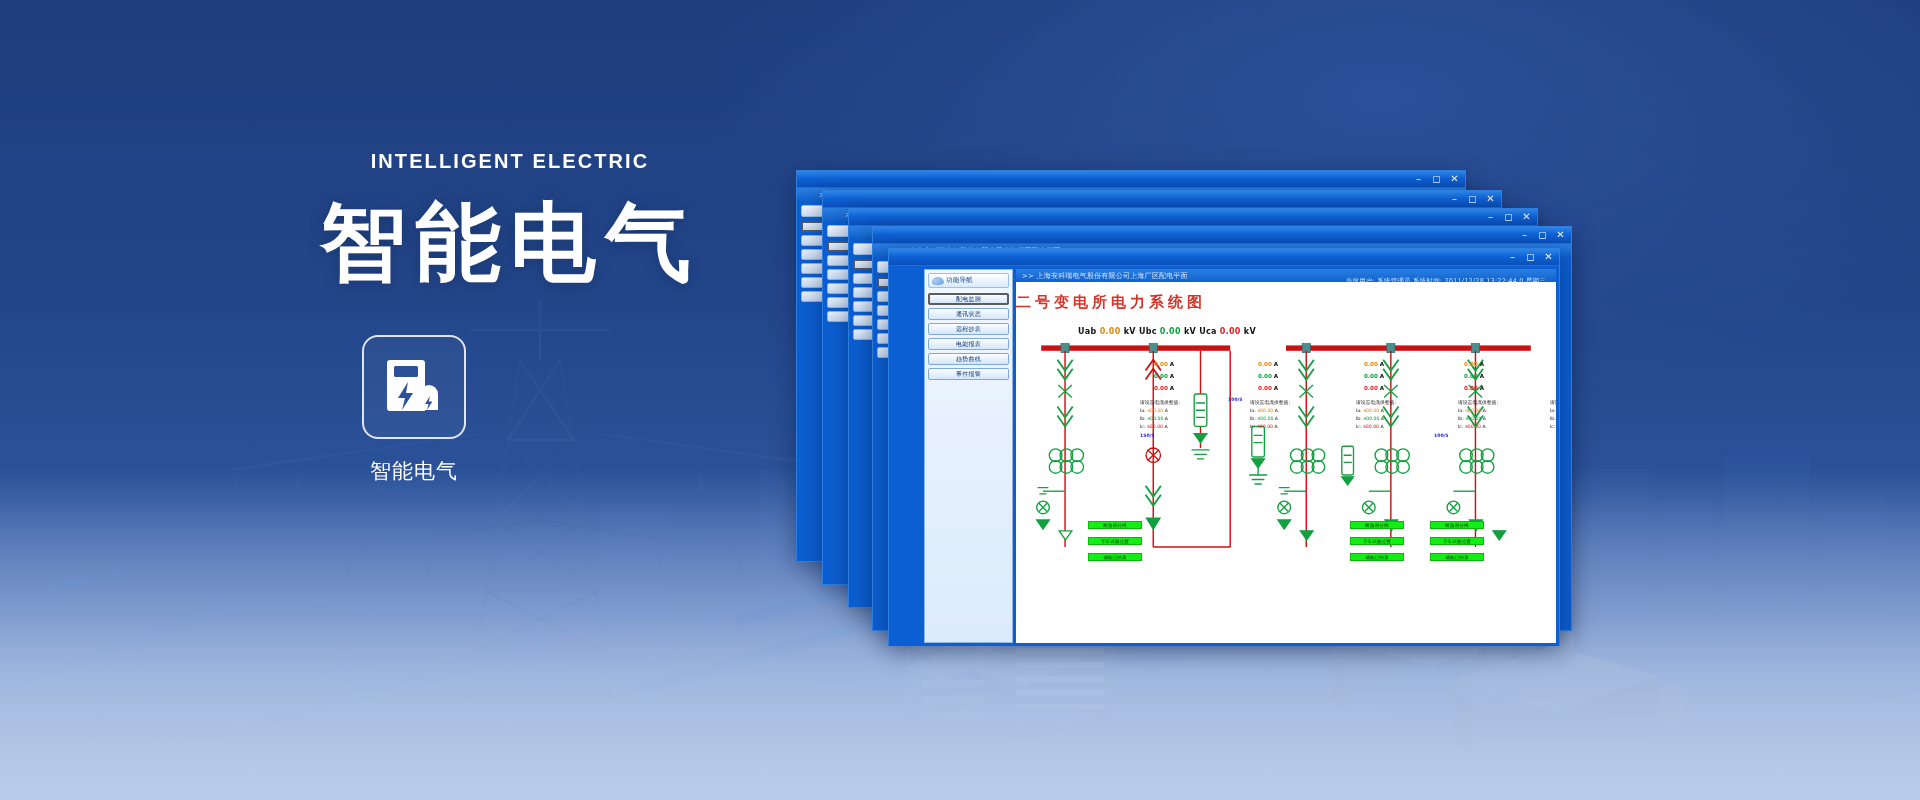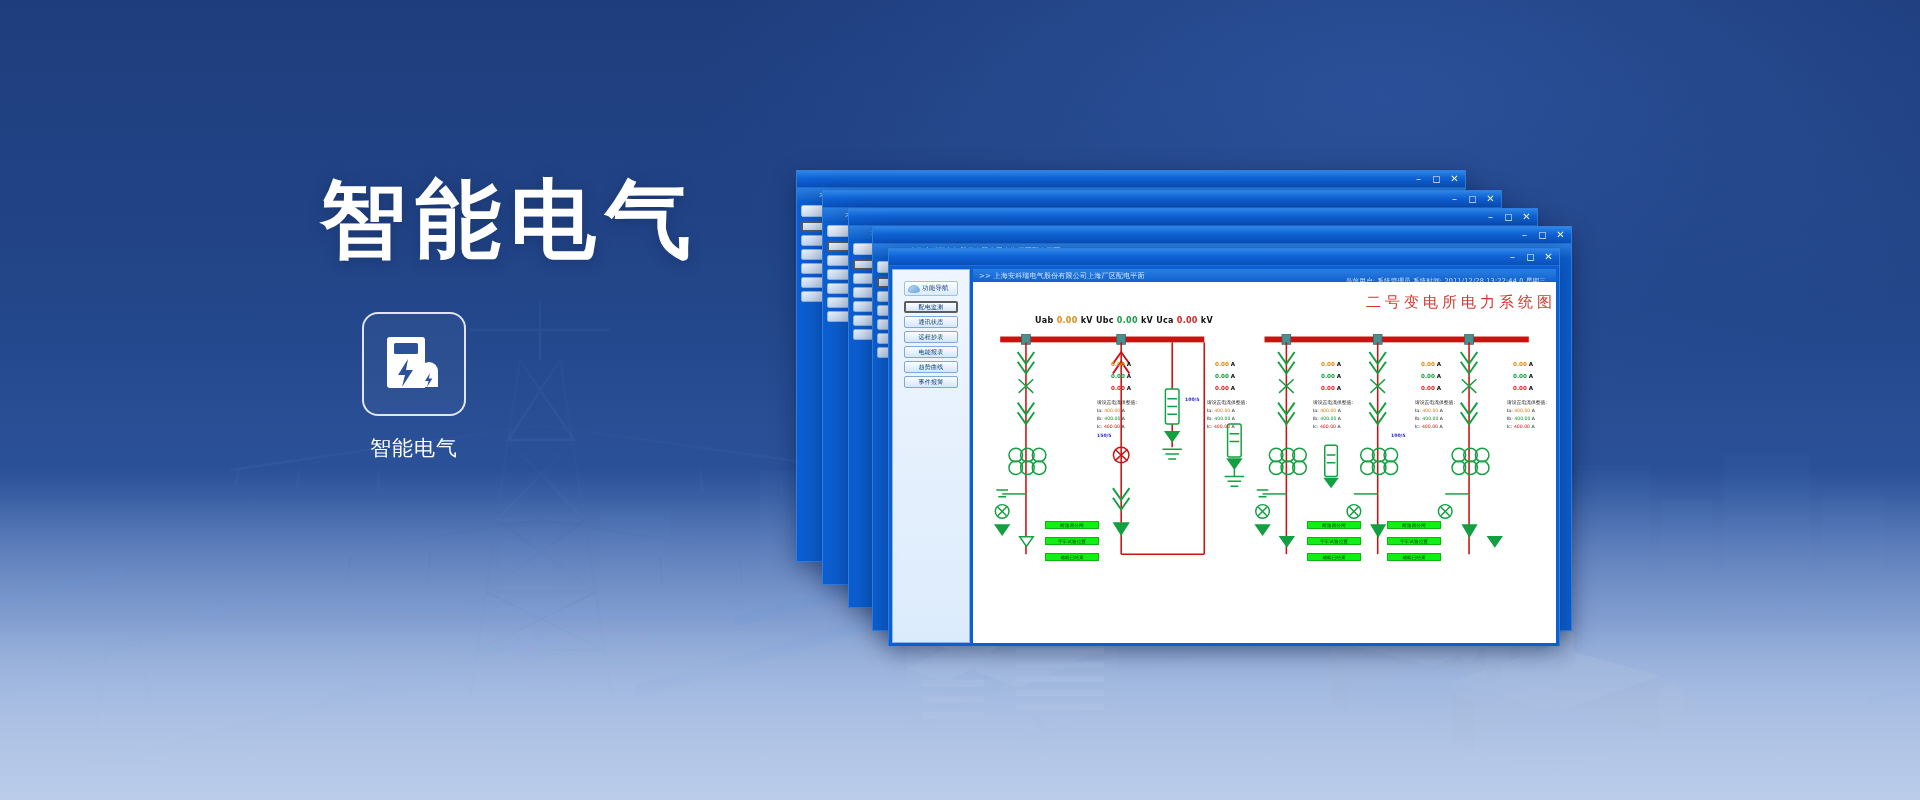--- a/index.html
+++ b/index.html
@@ -103,22 +103,22 @@
     width: 30px; height: 11px; margin-bottom: 3px; border-radius: 2px;
     background: linear-gradient(180deg,#eaf3ff 0%, #c6daf3 100%);
     border: 1px solid #8fb6e2;
   }
   .ghost-btn.sel { border: 2px solid #5a5a5a; }
 
   
   #front-win { z-index: 40; }
   .front-body { background: #0c5fd2; padding: 3px 3px 3px 3px; display: flex; }
   .front-sidebar {
-    width: 78px; background: linear-gradient(180deg,#eff6ff 0%, #dcebfb 100%);
-    border: 1px solid #8fb6e2; padding: 11px; flex: none;
+    width: 89px; background: linear-gradient(180deg,#eff6ff 0%, #dcebfb 100%);
+    border: 1px solid #8fb6e2; padding: 3px; flex: none; margin-left: 32px;
   }
   .nav-header {
     height: 15px; border: 1px solid #9cc0e8; border-radius: 2px;
     background: linear-gradient(180deg,#ffffff 0%, #d9e9fb 100%);
     display: flex; align-items: center; gap: 2px; padding-left: 3px; margin-bottom: 5px;
   }
   .nav-header .swoosh {
     width: 12px; height: 8px; flex: none;
     background: linear-gradient(135deg,#bcd8f5 0%, #6ea7e0 100%);
     border-radius: 50% 50% 40% 40% / 70% 70% 30% 30%;
@@ -139,26 +139,26 @@
 
   .front-canvas {
     flex: 1; background: #ffffff; margin-left: 3px; position: relative; overflow: hidden;
   }
   .canvas-topbar {
     height: 13px; background: linear-gradient(180deg,#2a7fe2 0%, #1162cd 100%);
     display: flex; align-items: center; position: relative; overflow: hidden;
   }
   .canvas-topbar .sub-left { padding-left: 6px; }
   .diagram-title {
-    text-align: right; color: #d4342a; font-size: 15px; font-weight: 400;
+    text-align: left; color: #d4342a; font-size: 15px; font-weight: 700;
     letter-spacing: 4px; margin-top: 11px;
     font-family: "DejaVu Serif", serif;
   }
   .voltage-line {
-    position: absolute; left: 62px; top: 47px;
+    position: absolute; left: 62px; top: 58px;
     font-size: 8px; font-weight: 700; color: #111;
     font-family: "DejaVu Sans", sans-serif; letter-spacing: .3px;
     white-space: nowrap;
   }
   .v-a { color: #e08a12; } .v-b { color: #12a040; } .v-c { color: #dd2222; }
 
   .sld { position: absolute; left: 0; top: 58px; width: 100%; height: 260px; }
 
   .status-btn {
     position: absolute; height: 8px; background: #12ef12; border: 1px solid #0cb70c;
@@ -328,20 +328,21 @@
         <path d="M1452 742 L1552 706 L1660 734 L1556 770 Z" fill="#4b6ca8"></path>
       </g>
     </g>
   </svg>
 
   <div class="bg-floor"></div>
   <div class="bg-haze"></div>
 </div>
 
 <div id="left-copy">
+  <div class="eyebrow">INTELLIGENT ELECTRIC</div>
   <div class="headline">智能电气</div>
 
   <div class="feature-row">
 
     <div class="feature">
       <div class="feature-box">
         <svg width="60" height="62" viewBox="0 0 60 62">
           <path d="M6 4 h32 a3 3 0 0 1 3 3 v48 h-35 a3 3 0 0 1 -3 -3 V7 a3 3 0 0 1 3 -3 z" fill="#ffffff"></path>
           <rect x="10" y="10" width="24" height="11" rx="1.5" fill="#2b5299"></rect>
           <path d="M24 26 L14 42 h7 l-3 12 11 -17 h-7 z" fill="#2b5299"></path>

